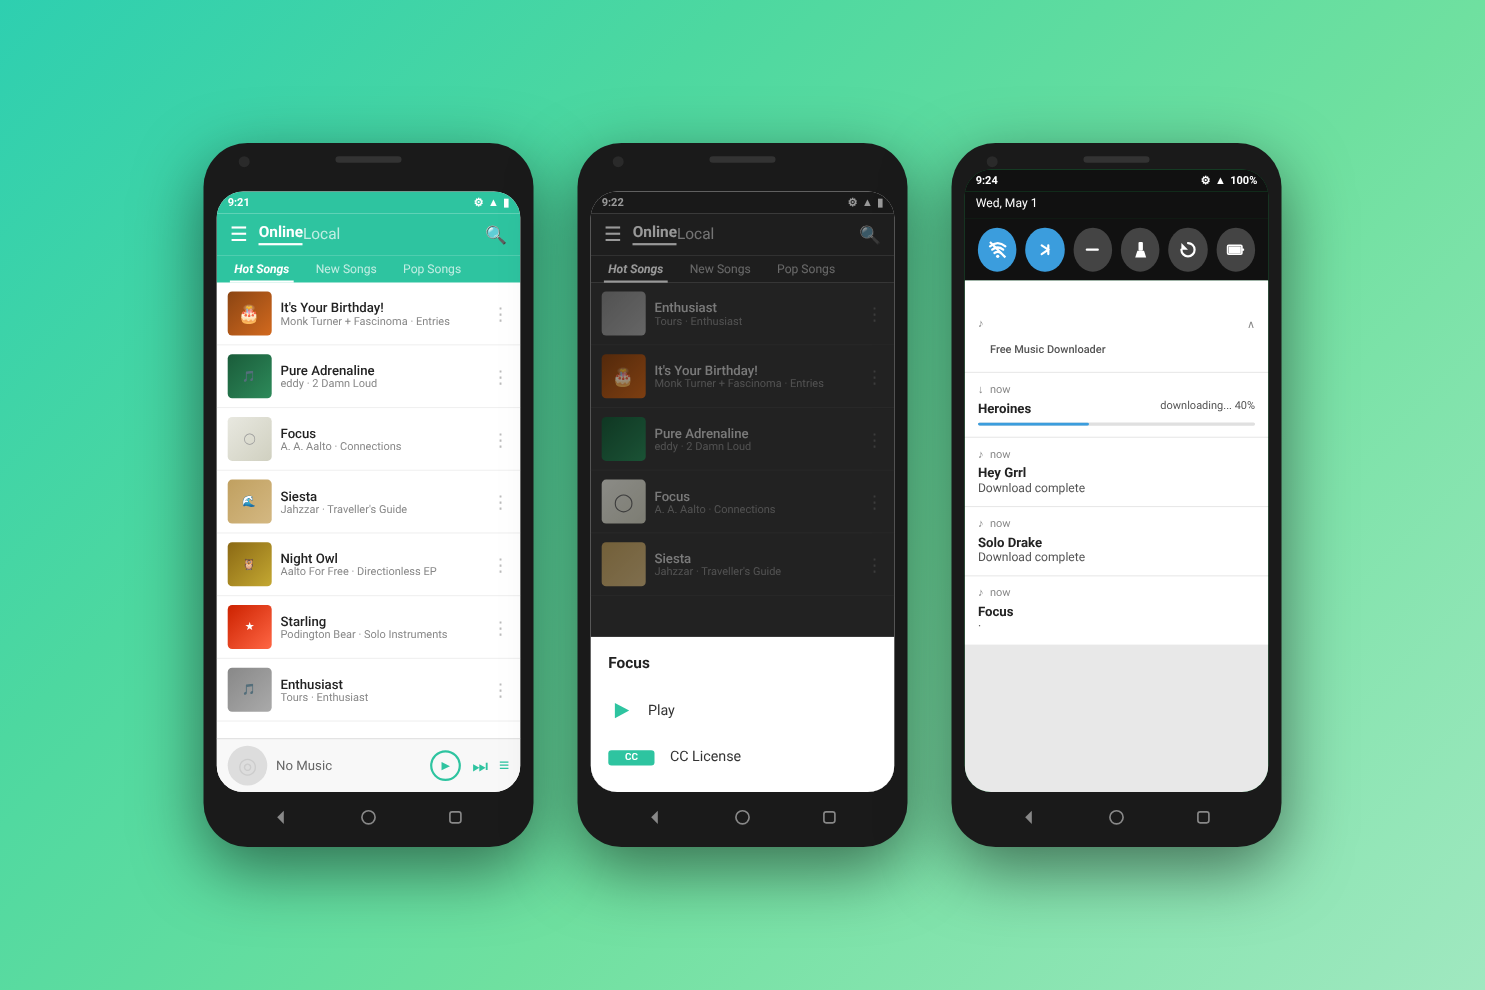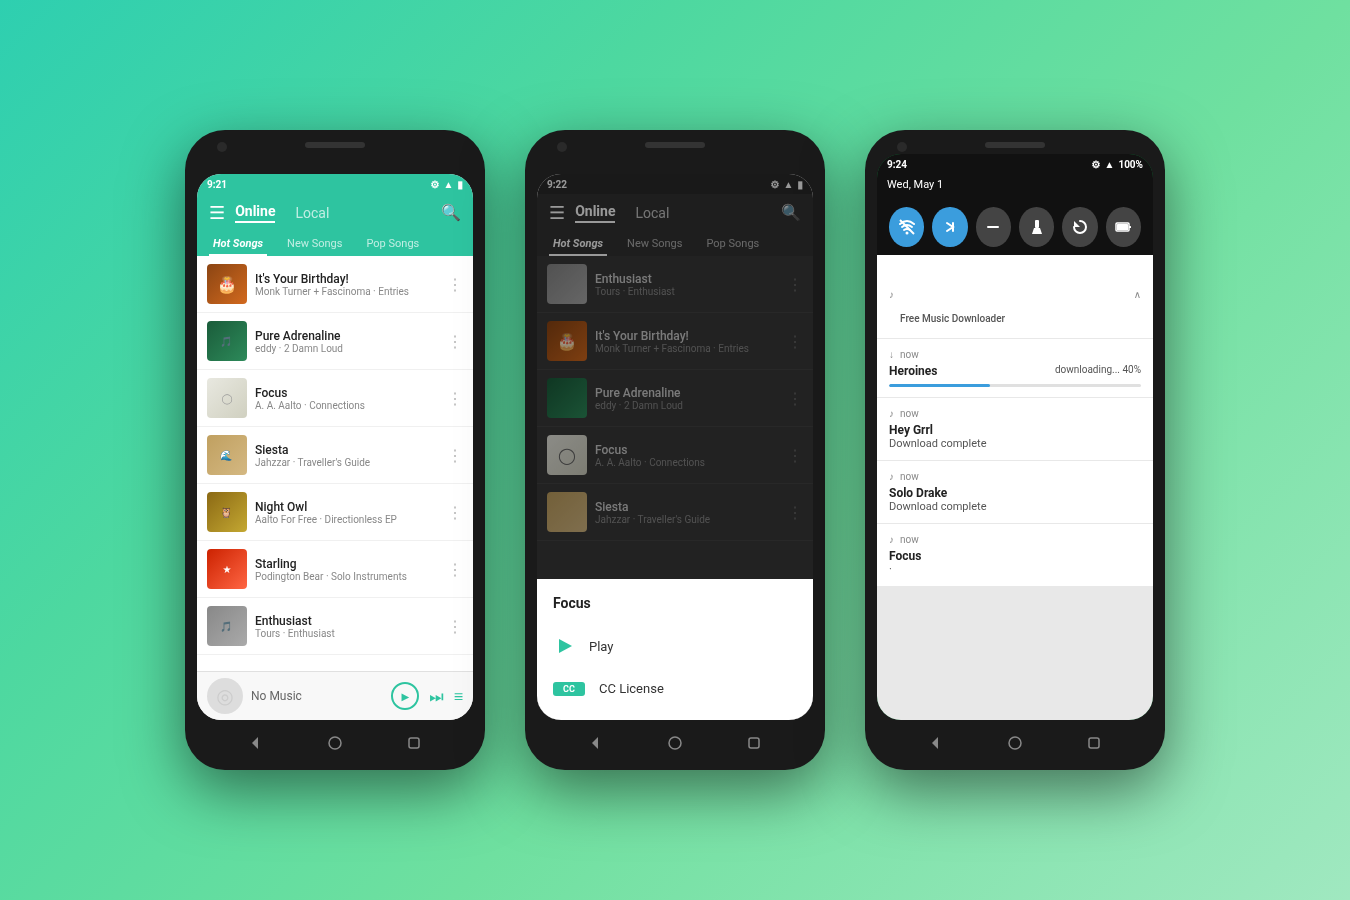--- a/index.html
+++ b/index.html
@@ -97,21 +97,21 @@
       color: white;
       display: flex;
       align-items: center;
       padding: 8px 12px;
       gap: 10px;
     }
     .app-bar-title {
       flex: 1;
       display: flex;
       align-items: center;
-      gap: 20px;
+      gap: 0;
       font-size: 14px;
     }
     .tab-active {
       color: white;
       font-weight: bold;
       border-bottom: 2px solid white;
       padding-bottom: 2px;
     }
     .tab-inactive {
       color: rgba(255,255,255,0.7);
@@ -583,21 +583,21 @@
         <div class="context-title">Focus</div>
         <div class="context-item">
           <div class="context-icon">
             <svg width="20" height="20" viewBox="0 0 20 20">
               <polygon points="5,3 18,10 5,17" fill="#2ec4a0"></polygon>
             </svg>
           </div>
           <span>Play</span>
         </div>
         <div class="context-item">
-          <div class="context-icon" style="background:#2ec4a0;border-radius:3px;color:white;font-size:9px;font-weight:bold;width:32px;height:14px;display:flex;align-items:center;justify-content:center;">CC</div>
+          <div class="context-icon" style="background:#2ec4a0;border-radius:3px;color:white;font-size:9px;font-weight:bold;width:42px;height:14px;display:flex;align-items:center;justify-content:center;">CC</div>
           <span>CC License</span>
         </div>
       </div>
     </div>
   </div>
   <div class="phone-bottom-bar">
     <div class="nav-btn">
       <svg width="16" height="16" viewBox="0 0 16 16">
           <polygon points="10,2 4,8 10,14" fill="#888"></polygon>
         </svg>

